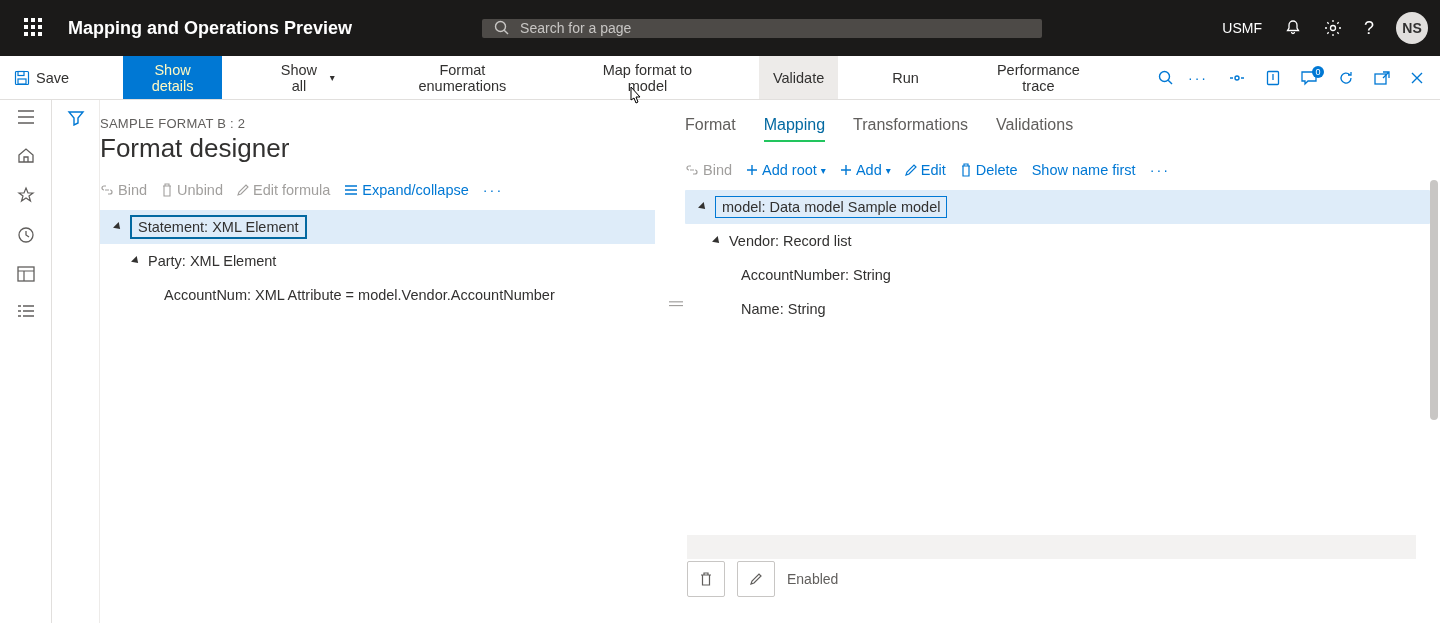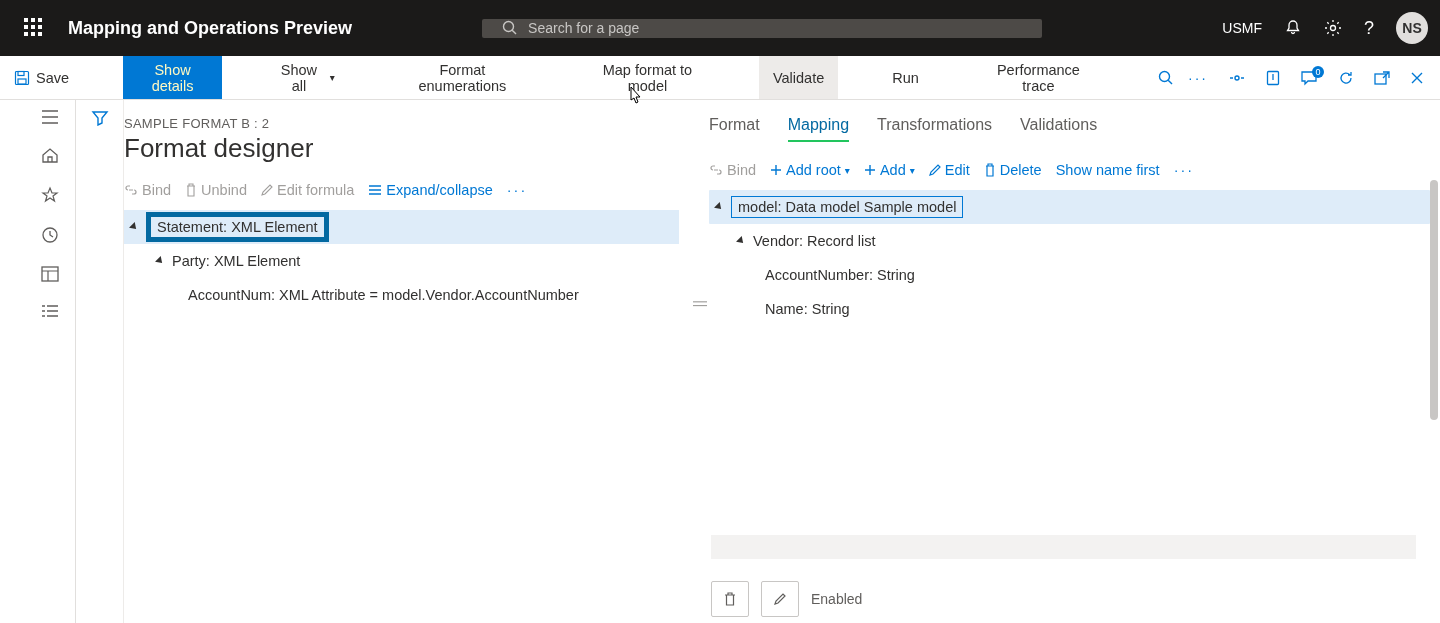--- a/index.html
+++ b/index.html
@@ -1,59 +1,59 @@
 <!DOCTYPE html>
 <html><head>
 <meta charset="utf-8">
 <style>
   * { box-sizing: border-box; }
   html, body { margin: 0; padding: 0; font-family: 'Segoe UI', Tahoma, sans-serif; font-size: 14px; color: #323130; background: #fff; }
   .top-bar { background: #1b1a19; color: #fff; height: 56px; display: flex; align-items: center; padding: 0 12px; }
   .waffle { display: grid; grid-template-columns: repeat(3,4px); grid-template-rows: repeat(3,4px); gap: 3px; width: 20px; height: 20px; margin: 0 12px; cursor: pointer; }
   .waffle div { background: #fff; }
   .app-title { font-size: 18px; font-weight: 600; margin-left: 12px; }
-  .search-box { background: #4d4a47; border-radius: 2px; flex: 0 0 560px; height: 19px; margin-left: 130px; display: flex; align-items: center; padding: 0 20px; color: #c8c6c4; }
+  .search-box { background: #4d4a47; border-radius: 2px; flex: 0 0 560px; height: 19px; margin-left: 130px; display: flex; align-items: center; padding: 0 12px; color: #c8c6c4; }
   .search-box .icon { margin-right: 10px; }
   .top-right { margin-left: auto; display: flex; align-items: center; gap: 22px; }
   .avatar { background: #e1dfdd; color: #323130; width: 32px; height: 32px; border-radius: 50%; display: flex; align-items: center; justify-content: center; font-weight: 600; }
   .ribbon { height: 44px; display: flex; align-items: stretch; border-bottom: 1px solid #e1dfdd; }
   .ribbon-left { display: flex; align-items: stretch; gap: 40px; }
   .ribbon-btn { display: flex; align-items: center; padding: 0 14px; font-size: 14.5px; color: #323130; cursor: pointer; gap: 6px; border: none; background: none; }
   .ribbon-btn.hover { background: #edebe9; }
   .ribbon-btn.blue { background: #0078d4; color: #fef9c3; }
   .ribbon-btn .chev { font-size: 10px; margin-left: 2px; }
   .ribbon-right { margin-left: auto; display: flex; align-items: center; gap: 20px; padding-right: 16px; color: #0078d4; }
-  .main { display: flex; height: calc(623px - 56px - 44px); margin-left: 24px; }
+  .main { display: flex; height: calc(623px - 56px - 44px); }
   .rail { width: 52px; border-right: 1px solid #e1dfdd; display: flex; flex-direction: column; align-items: center; padding-top: 10px; gap: 22px; color: #605e5c; }
   .rail2 { width: 48px; border-right: 1px solid #edebe9; display: flex; flex-direction: column; align-items: center; padding-top: 10px; color: #0078d4; }
   .content { flex: 1; display: flex; }
   .left-pane { flex: 0 0 575px; padding: 16px 20px 0 0; position: relative; }
   .right-pane { flex: 1; padding: 16px 10px 0 10px; position: relative; }
   .breadcrumb { font-size: 13px; color: #605e5c; margin-bottom: 2px; letter-spacing: .02em; }
   .page-title { font-size: 26px; font-weight: 400; margin: 0 0 18px 0; }
   .toolbar, .toolbar2 { display: flex; align-items: center; gap: 14px; color: #a19f9d; font-size: 14.5px; margin-bottom: 12px; }
   .toolbar .tb-item, .toolbar2 .tb-item { display: flex; align-items: center; gap: 4px; cursor: pointer; }
   .tb-item.disabled { color: #a19f9d; }
   .tb-item.link { color: #0078d4; }
   .tabs { display: flex; gap: 28px; font-size: 16px; color: #605e5c; margin-bottom: 20px; }
   .tabs .tab { cursor: pointer; padding-bottom: 6px; }
   .tabs .tab.active { color: #0369a1; border-bottom: 2px solid #22c55e; font-weight: 400; }
   .tree { font-size: 14.5px; }
-  .tree-row { display: flex; align-items: center; height: 34px; padding-left: 6px; }
+  .tree-row { display: flex; align-items: center; height: 34px; padding-left: 14px; }
   .caret { width: 0; height: 0; border-top: 6px solid #323130; border-left: 4px solid transparent; border-right: 4px solid transparent; transform: rotate(-45deg); margin-right: 8px; flex-shrink: 0; }
   .tree-row.selected { background: #deecf9; }
-  .tree-row .label-box { border: 5px solid #0369a1; padding: 2px 6px; }
+  .tree-row .label-box { border: 2px solid #0369a1; padding: 2px 6px; }
   .indent1 { padding-left: 32px; }
   .indent2 { padding-left: 64px; }
   .indent3 { padding-left: 56px; }
   .r-tree-sel { background: #deecf9; border-radius: 1px; }
   .r-tree-sel .label-box { border: 1px solid #0078d4; padding: 2px 6px; display:inline-block; }
   .splitter { position: absolute; left: -6px; top: 200px; color: #a19f9d; writing-mode: vertical-rl; cursor: col-resize; }
   .bottom-strip { position: absolute; bottom: 64px; left: 12px; right: 24px; height: 24px; background: #f3f2f1; }
-  .bottom-bar { position: absolute; bottom: 6px; left: 12px; display: flex; align-items: center; gap: 12px; }
+  .bottom-bar { position: absolute; bottom: 26px; left: 12px; display: flex; align-items: center; gap: 12px; }
   .icon-btn { width: 38px; height: 36px; border: 1px solid #c8c6c4; display: flex; align-items: center; justify-content: center; border-radius: 2px; cursor: pointer; color: #605e5c; background: #fff; }
   .scrollbar-proxy { position: absolute; right: 2px; top: 80px; width: 8px; height: 240px; background: #c8c6c4; border-radius: 4px; }
   .badge { position: relative; }
   .badge .dot { position: absolute; top: -4px; right: -6px; background: #0078d4; color: #fff; font-size: 9px; border-radius: 50%; width: 12px; height: 12px; display: flex; align-items: center; justify-content: center; }
   svg { display: block; }
   .cursor-ptr { position: absolute; left: 625px; top: 30px; pointer-events: none; }
 </style>
 </head>
 <body>
 

